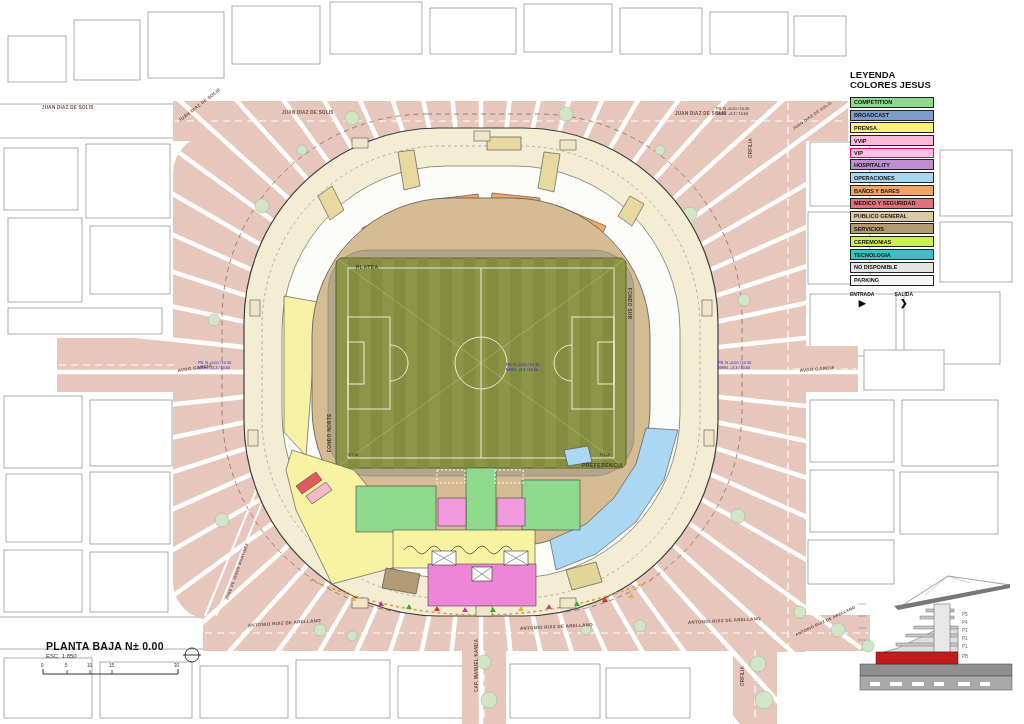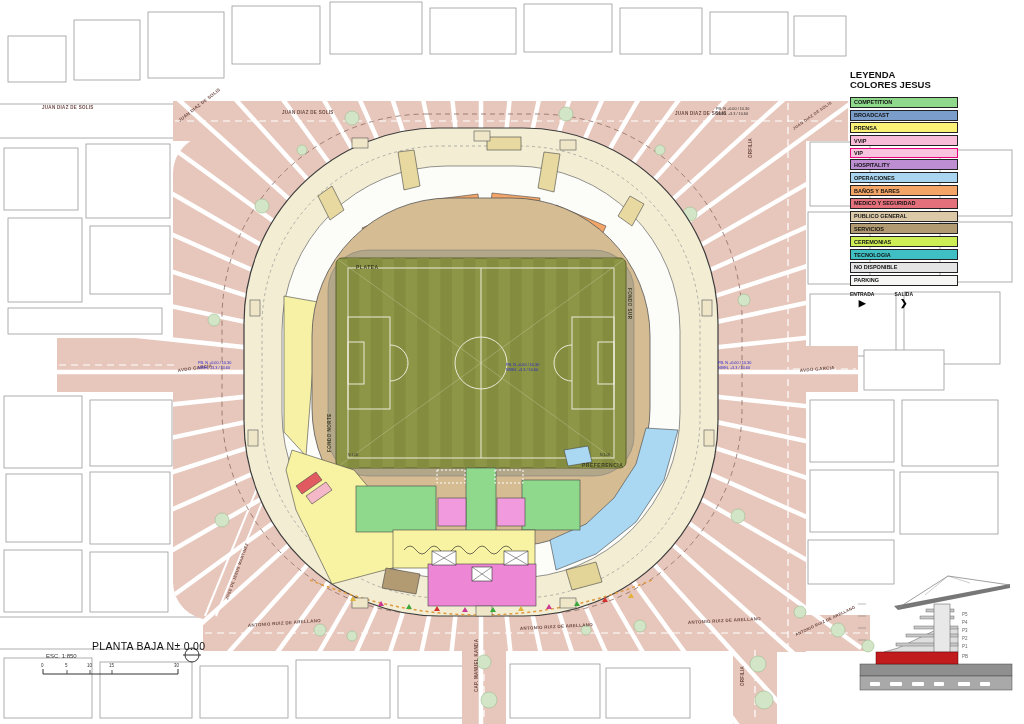--- a/index.html
+++ b/index.html
@@ -18,34 +18,34 @@
   .stair{fill:#efe6c8;stroke:#555;stroke-width:0.6;}
   .xbox rect{fill:#fff;stroke:#333;stroke-width:0.6;}
   .xbox line{stroke:#333;stroke-width:0.5;}
   text{font-family:"Liberation Sans",sans-serif;}
   .street{fill:#6e4a44;font-weight:bold;letter-spacing:0.3px;}
   .stadlbl{fill:#3d3d24;font-weight:bold;letter-spacing:0.5px;}
   .bluenote{fill:#2a2ac8;}
   .tinynote{fill:#333;}
   .seclvl{fill:#666;}
   
-  #legend{position:absolute;left:850px;top:70px;width:108px;}
+  #legend{position:absolute;left:850px;top:70px;width:84px;}
   #legend .ttl{font-size:9.5px;font-weight:bold;color:#111;line-height:1.1;}
   #legend .items{margin-top:6px;}
   #legend .li{margin-bottom:1.8px;}
   #legend .chip{display:flex;align-items:center;height:9px;border:0.9px solid #222;
     padding-left:3px;font-size:5.5px;font-weight:bold;color:#111;white-space:nowrap;overflow:hidden;}
   #legend .li.vip .chip{border:1.6px solid #e6007e;height:7.6px;}
   #legend .gates{display:flex;gap:20px;margin-top:5px;}
   #legend .gate{text-align:center;}
   #legend .gate .gl{font-size:5px;font-weight:bold;color:#111;}
   #legend .gate .gi{font-size:9px;color:#000;line-height:1;margin-top:2px;font-weight:bold;}
   
   #titleblock{position:absolute;left:46px;top:640px;}
-  #titleblock .t1{font-size:10.5px;font-weight:normal;color:#111;letter-spacing:0.3px;margin-left:46px;}
+  #titleblock .t1{font-size:10.5px;font-weight:bold;color:#111;letter-spacing:0.3px;}
   #titleblock .t2{font-size:6px;color:#333;margin-top:1px;}
 </style>
 </head>
 <body>
 
 <div id="canvas">
 <svg id="plan" width="1024" height="724" viewBox="0 0 1024 724">
 
   <defs>
     <clipPath id="plazaClip">

